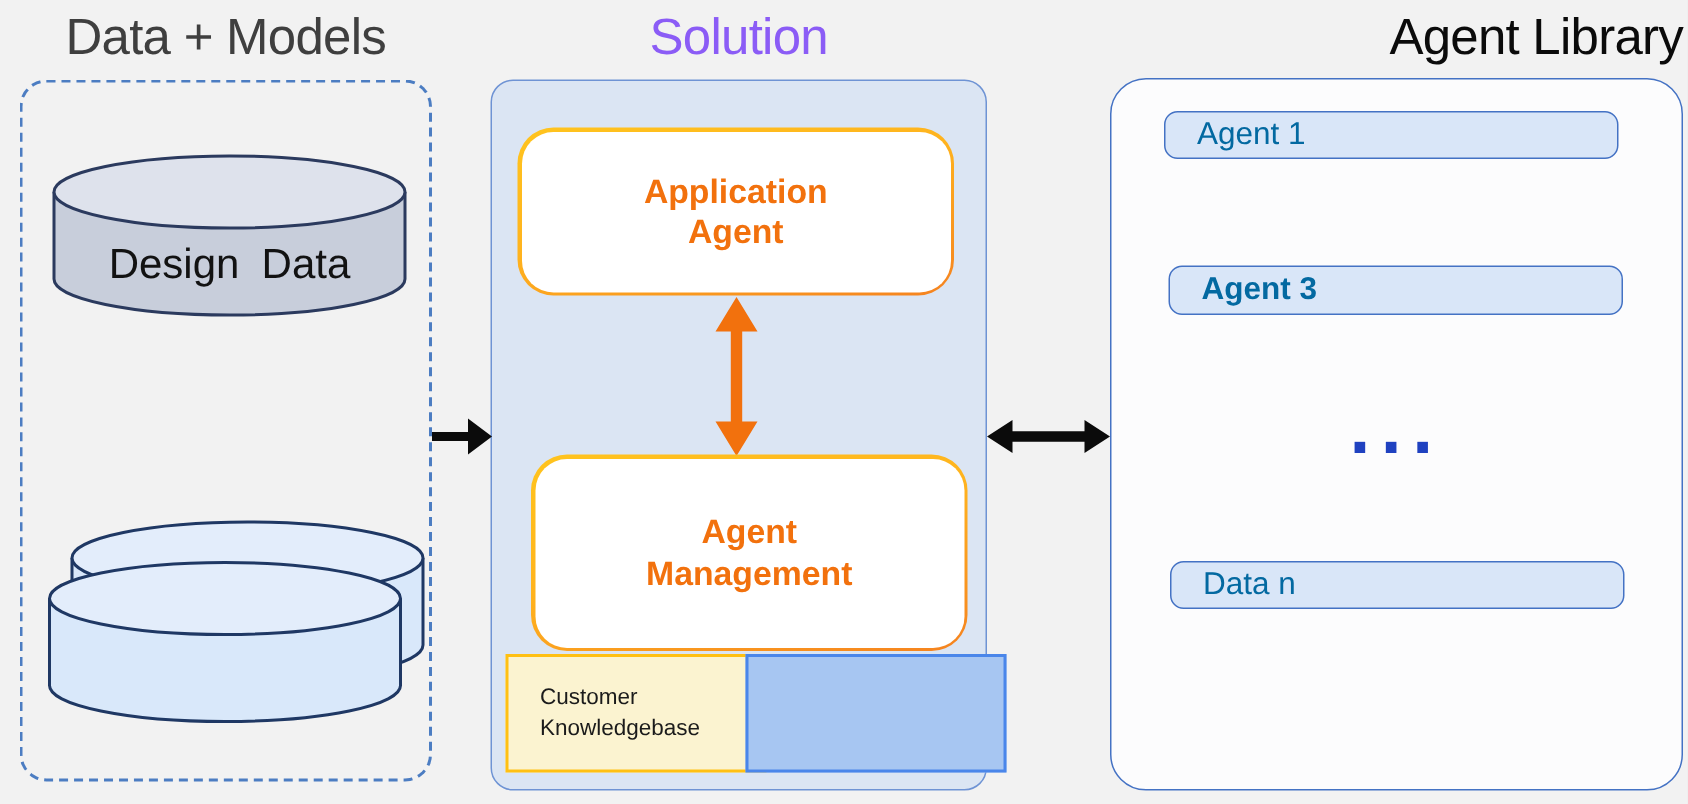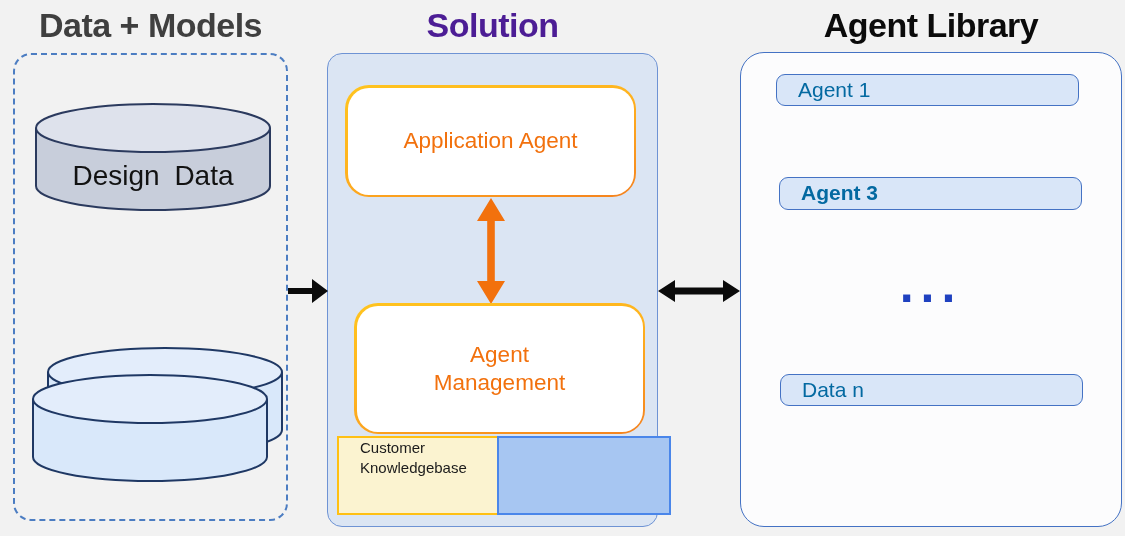--- a/index.html
+++ b/index.html
@@ -9,25 +9,25 @@
   }
   .canvas{
     position:relative;
     width:1125px;height:536px;
     background:#F2F2F2;
     overflow:hidden;
   }
   
   .col-title{
     position:absolute;top:2px;height:46px;line-height:46px;
-    text-align:center;font-weight:700;font-size:34px;letter-spacing:-0.5px;
+    text-align:center;font-weight:400;font-size:34px;letter-spacing:-0.5px;
   }
   .col-title--left{left:13px;width:275px;color:#3F3F3F;}
-  .col-title--mid{left:327px;width:331px;color:#4c1d95;}
-  .col-title--right{left:740px;width:382px;color:#0B0B0B;}
+  .col-title--mid{left:327px;width:331px;color:#8b5cf6;}
+  .col-title--right{left:740px;width:382px;color:#0B0B0B;text-align:right;}
 
   
   .left-panel{
     position:absolute;left:13px;top:53px;width:275px;height:468px;
     border:2px dashed #4C7DC2;border-radius:18px;
     box-sizing:border-box;background:transparent;
   }
   .cyl-svg{position:absolute;}
   .cyl-label{
     position:absolute;text-align:center;font-size:28px;color:#121212;
@@ -45,26 +45,26 @@
     position:absolute;border-radius:24px;padding:2.5px;box-sizing:border-box;
     background:linear-gradient(165deg,#FFC41E 0%,#FFB31E 45%,#F5821F 100%);
   }
   .agent-box--app{left:345px;top:85px;width:291px;height:112px;}
   .agent-box--mgmt{left:354px;top:303px;width:291px;height:131px;}
   .agent-box__inner{
     width:100%;height:100%;background:#ffffff;border-radius:21px;
     display:flex;align-items:center;justify-content:center;box-sizing:border-box;
   }
   .agent-box__label{
-    width:180px;text-align:center;font-weight:400;font-size:22.5px;
+    width:180px;text-align:center;font-weight:700;font-size:22.5px;
     line-height:1.22;color:#F2710D;
   }
   .kb-box{
     position:absolute;top:436px;height:79px;width:174px;
-    display:flex;align-items:flex-start;box-sizing:border-box;
+    display:flex;align-items:center;box-sizing:border-box;
   }
   .kb-box--customer{left:337px;border:2px solid #FFC013;background:#FBF3D0;}
   .kb-box--icbench{left:497px;border:2px solid #4A86EA;background:#A7C6F2;}
   .kb-accent{width:9px;flex:0 0 9px;}
   .kb-box--customer .kb-accent{background:#FFC013;}
   .kb-box--icbench .kb-accent{background:#4A86EA;}
   .kb-label{
     flex:1;display:flex;align-items:center;padding-left:12px;padding-right:6px;
     font-size:15px;line-height:1.35;color:#1B1B1B;
   }

